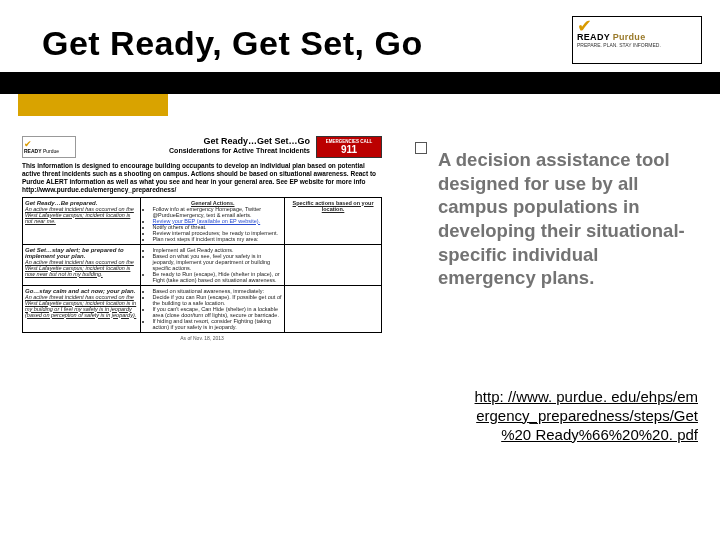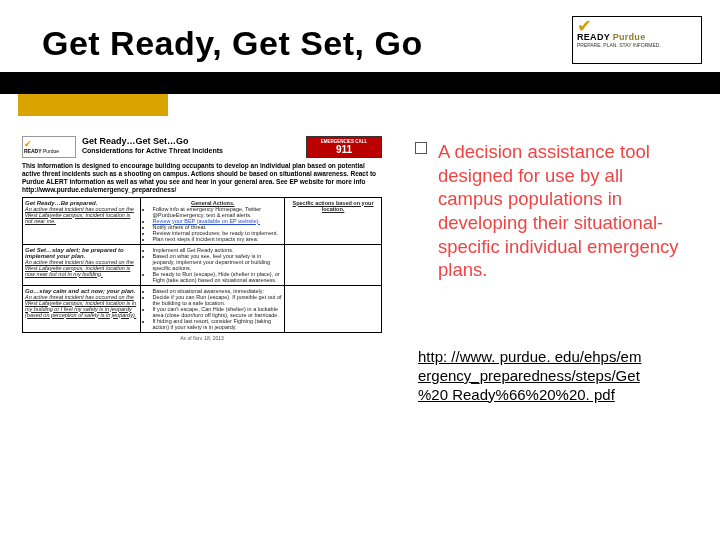--- a/index.html
+++ b/index.html
@@ -57,26 +57,26 @@
   .doc .hdr {
     display:flex; justify-content:space-between; align-items:flex-start;
   }
   .doc .mini-logo {
     width:54px; height:22px; border:1px solid #999;
     font-size:5px; padding:1px;
     display:flex; flex-direction:column; justify-content:center;
   }
   .doc .mini-logo .chk { color:#d99a00; font-size:9px; line-height:7px;}
   .doc .hdr-center {
-    text-align:left; font-size:9px; font-weight:bold; color:#000;
+    text-align:right; font-size:9px; font-weight:bold; color:#000;
     flex:1; padding:0 6px;
   }
   .doc .hdr-center .h2 { font-size:7px; font-weight:bold; margin-top:1px; }
   .doc .nine11 {
-    width:76px; height:22px; border:1px solid #333; background:#b00;
+    width:66px; height:22px; border:1px solid #333; background:#b00;
     display:flex; align-items:center; justify-content:center;
     color:#fff; font-size:4.5px; font-weight:bold; text-align:center;
   }
   .doc .nine11 .big { font-size:10px; display:block; }
   .doc .intro {
     font-size:6.5px; font-weight:bold; line-height:1.25;
     margin-top:4px;
   }
   .doc table {
     width:100%; border-collapse:collapse; margin-top:2px;
@@ -95,31 +95,32 @@
 
   
   .bullet {
     position:absolute;
     left:415px; top:142px;
     width:12px; height:12px;
     border:1.5px solid #555;
   }
   .body-text {
     position:absolute;
-    left:438px; top:140px;
+    left:438px; top:148px;
     width:255px;
     font-size:18.5px;
     line-height:1.28;
-    color:#ef4444;
+    color:#737373;
+    font-weight:bold;
   }
   .url {
     position:absolute;
-    left:418px; top:348px;
+    left:418px; top:388px;
     width:280px;
-    text-align:left;
+    text-align:right;
     font-size:15px;
     color:#000;
     text-decoration:underline;
     line-height:1.25;
     word-break:break-all;
   }
 </style>
 </head>
 <body>
 

